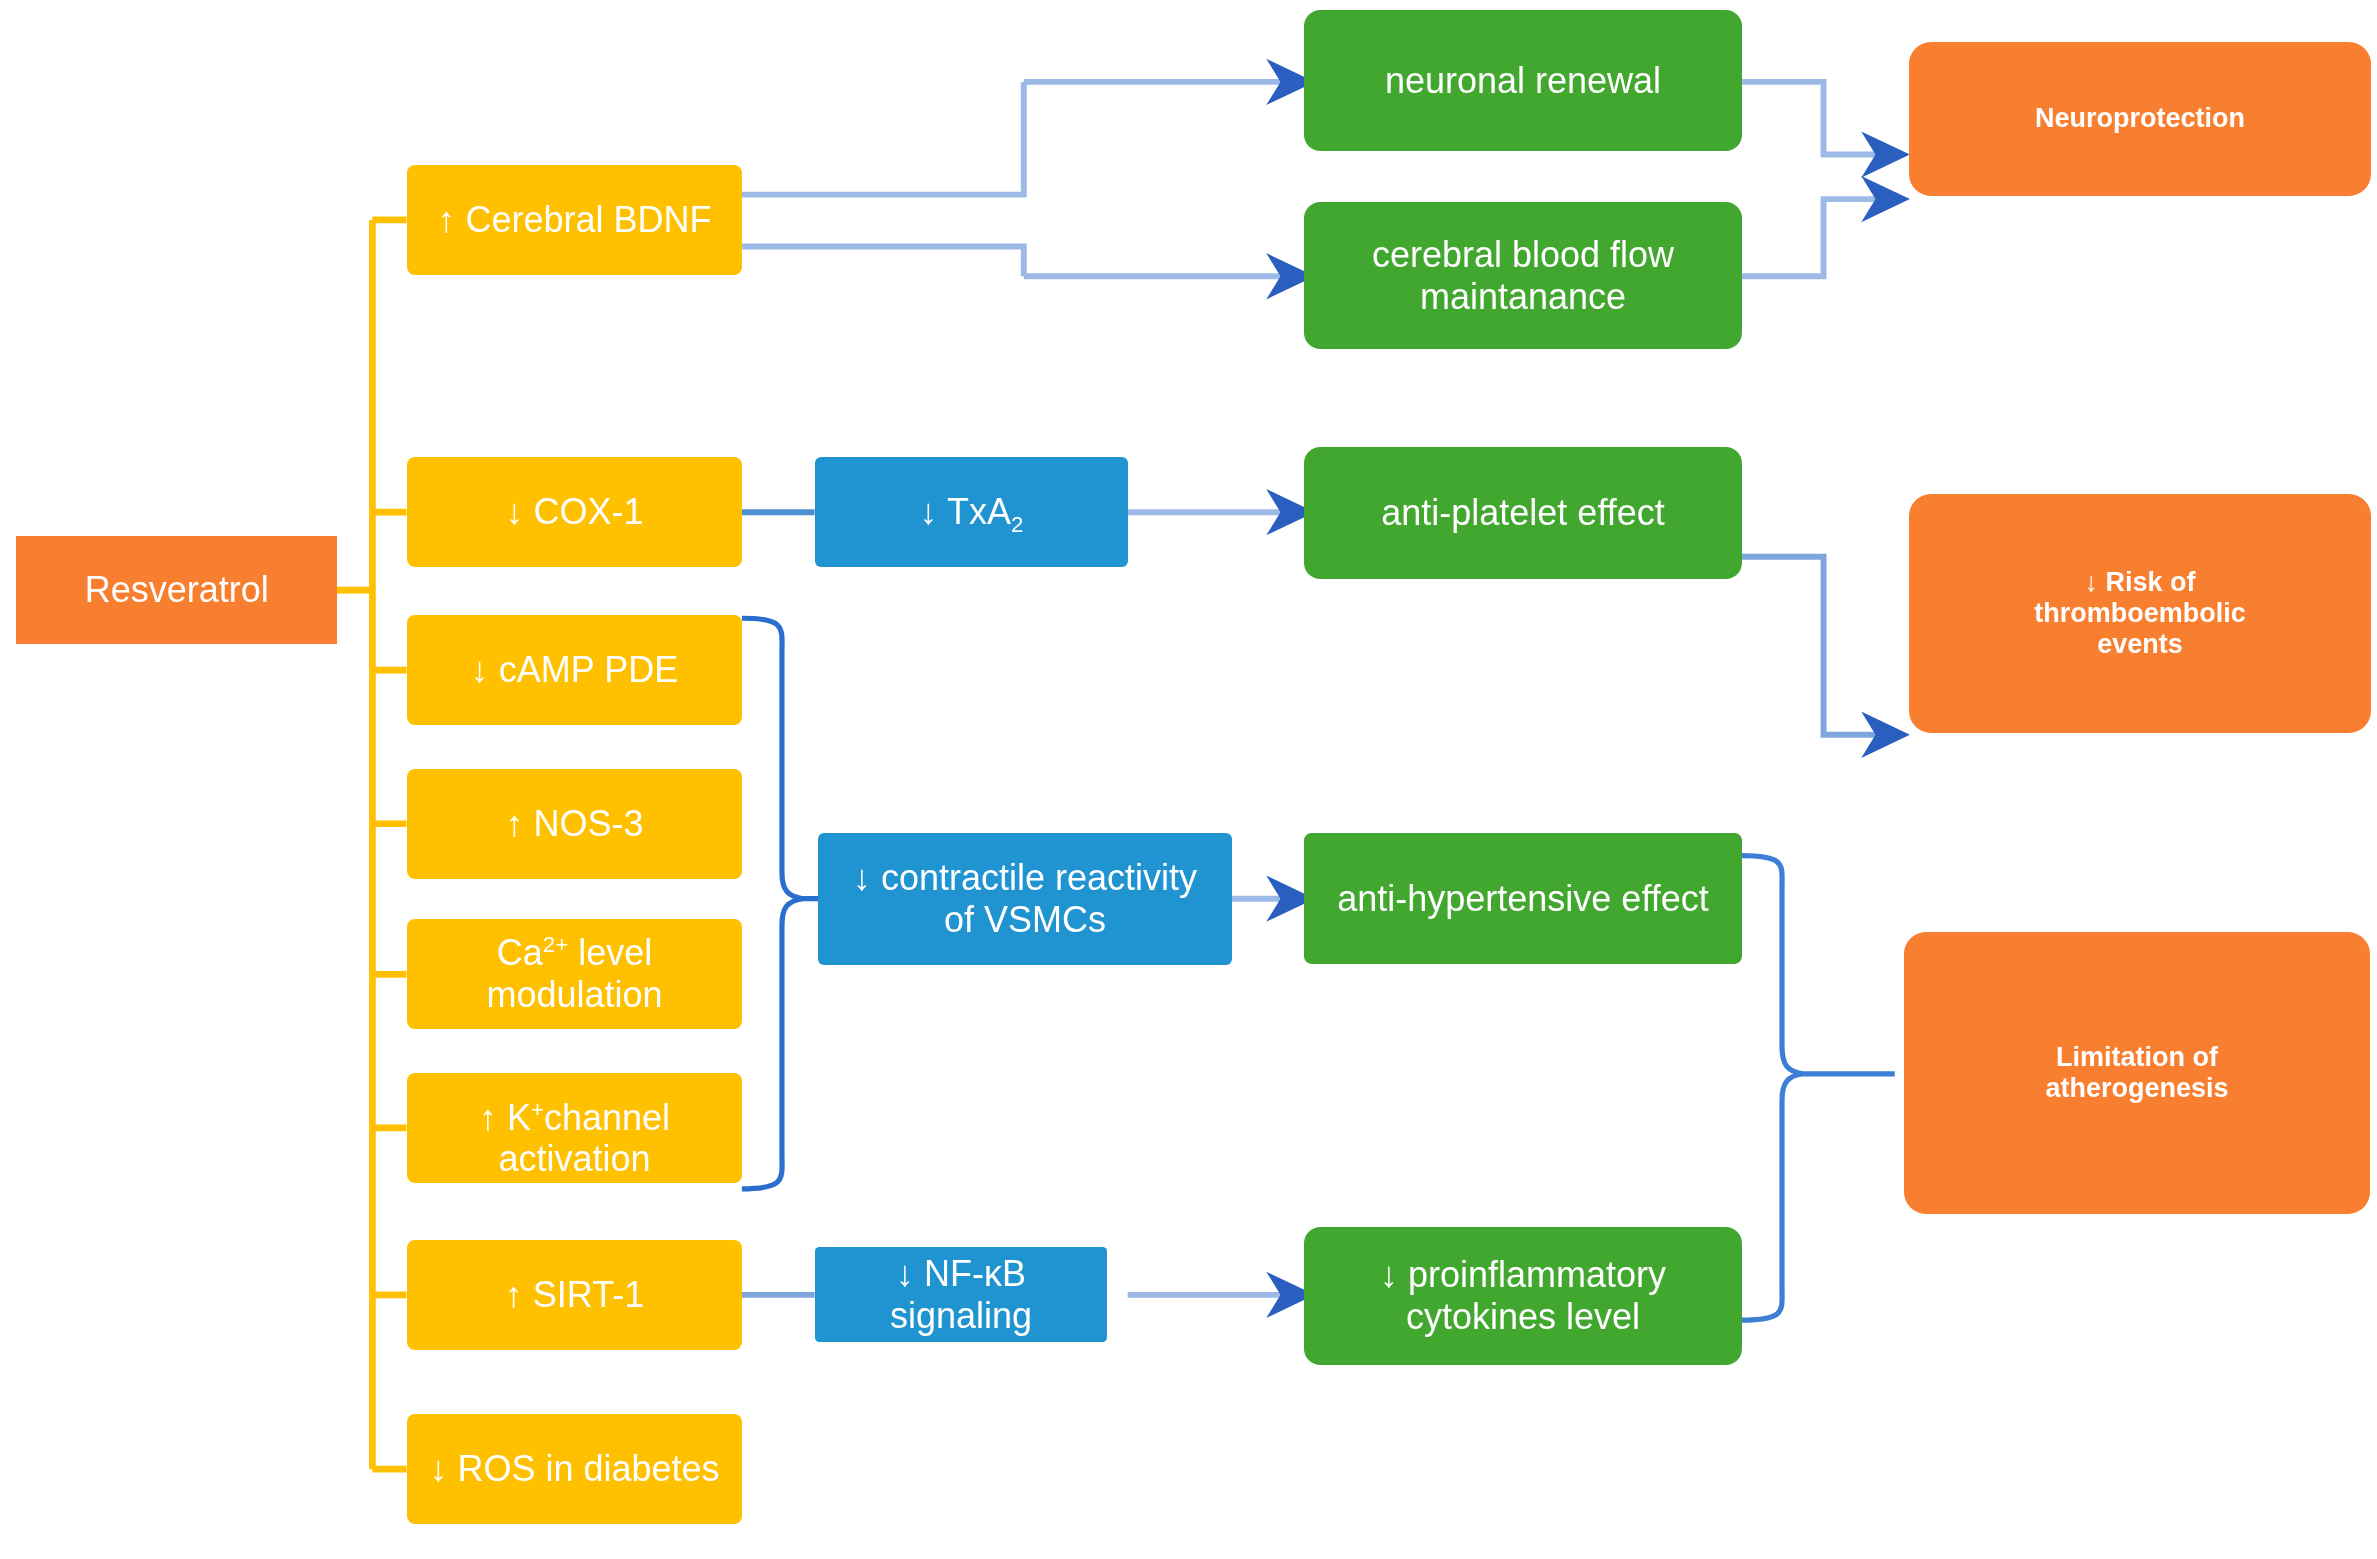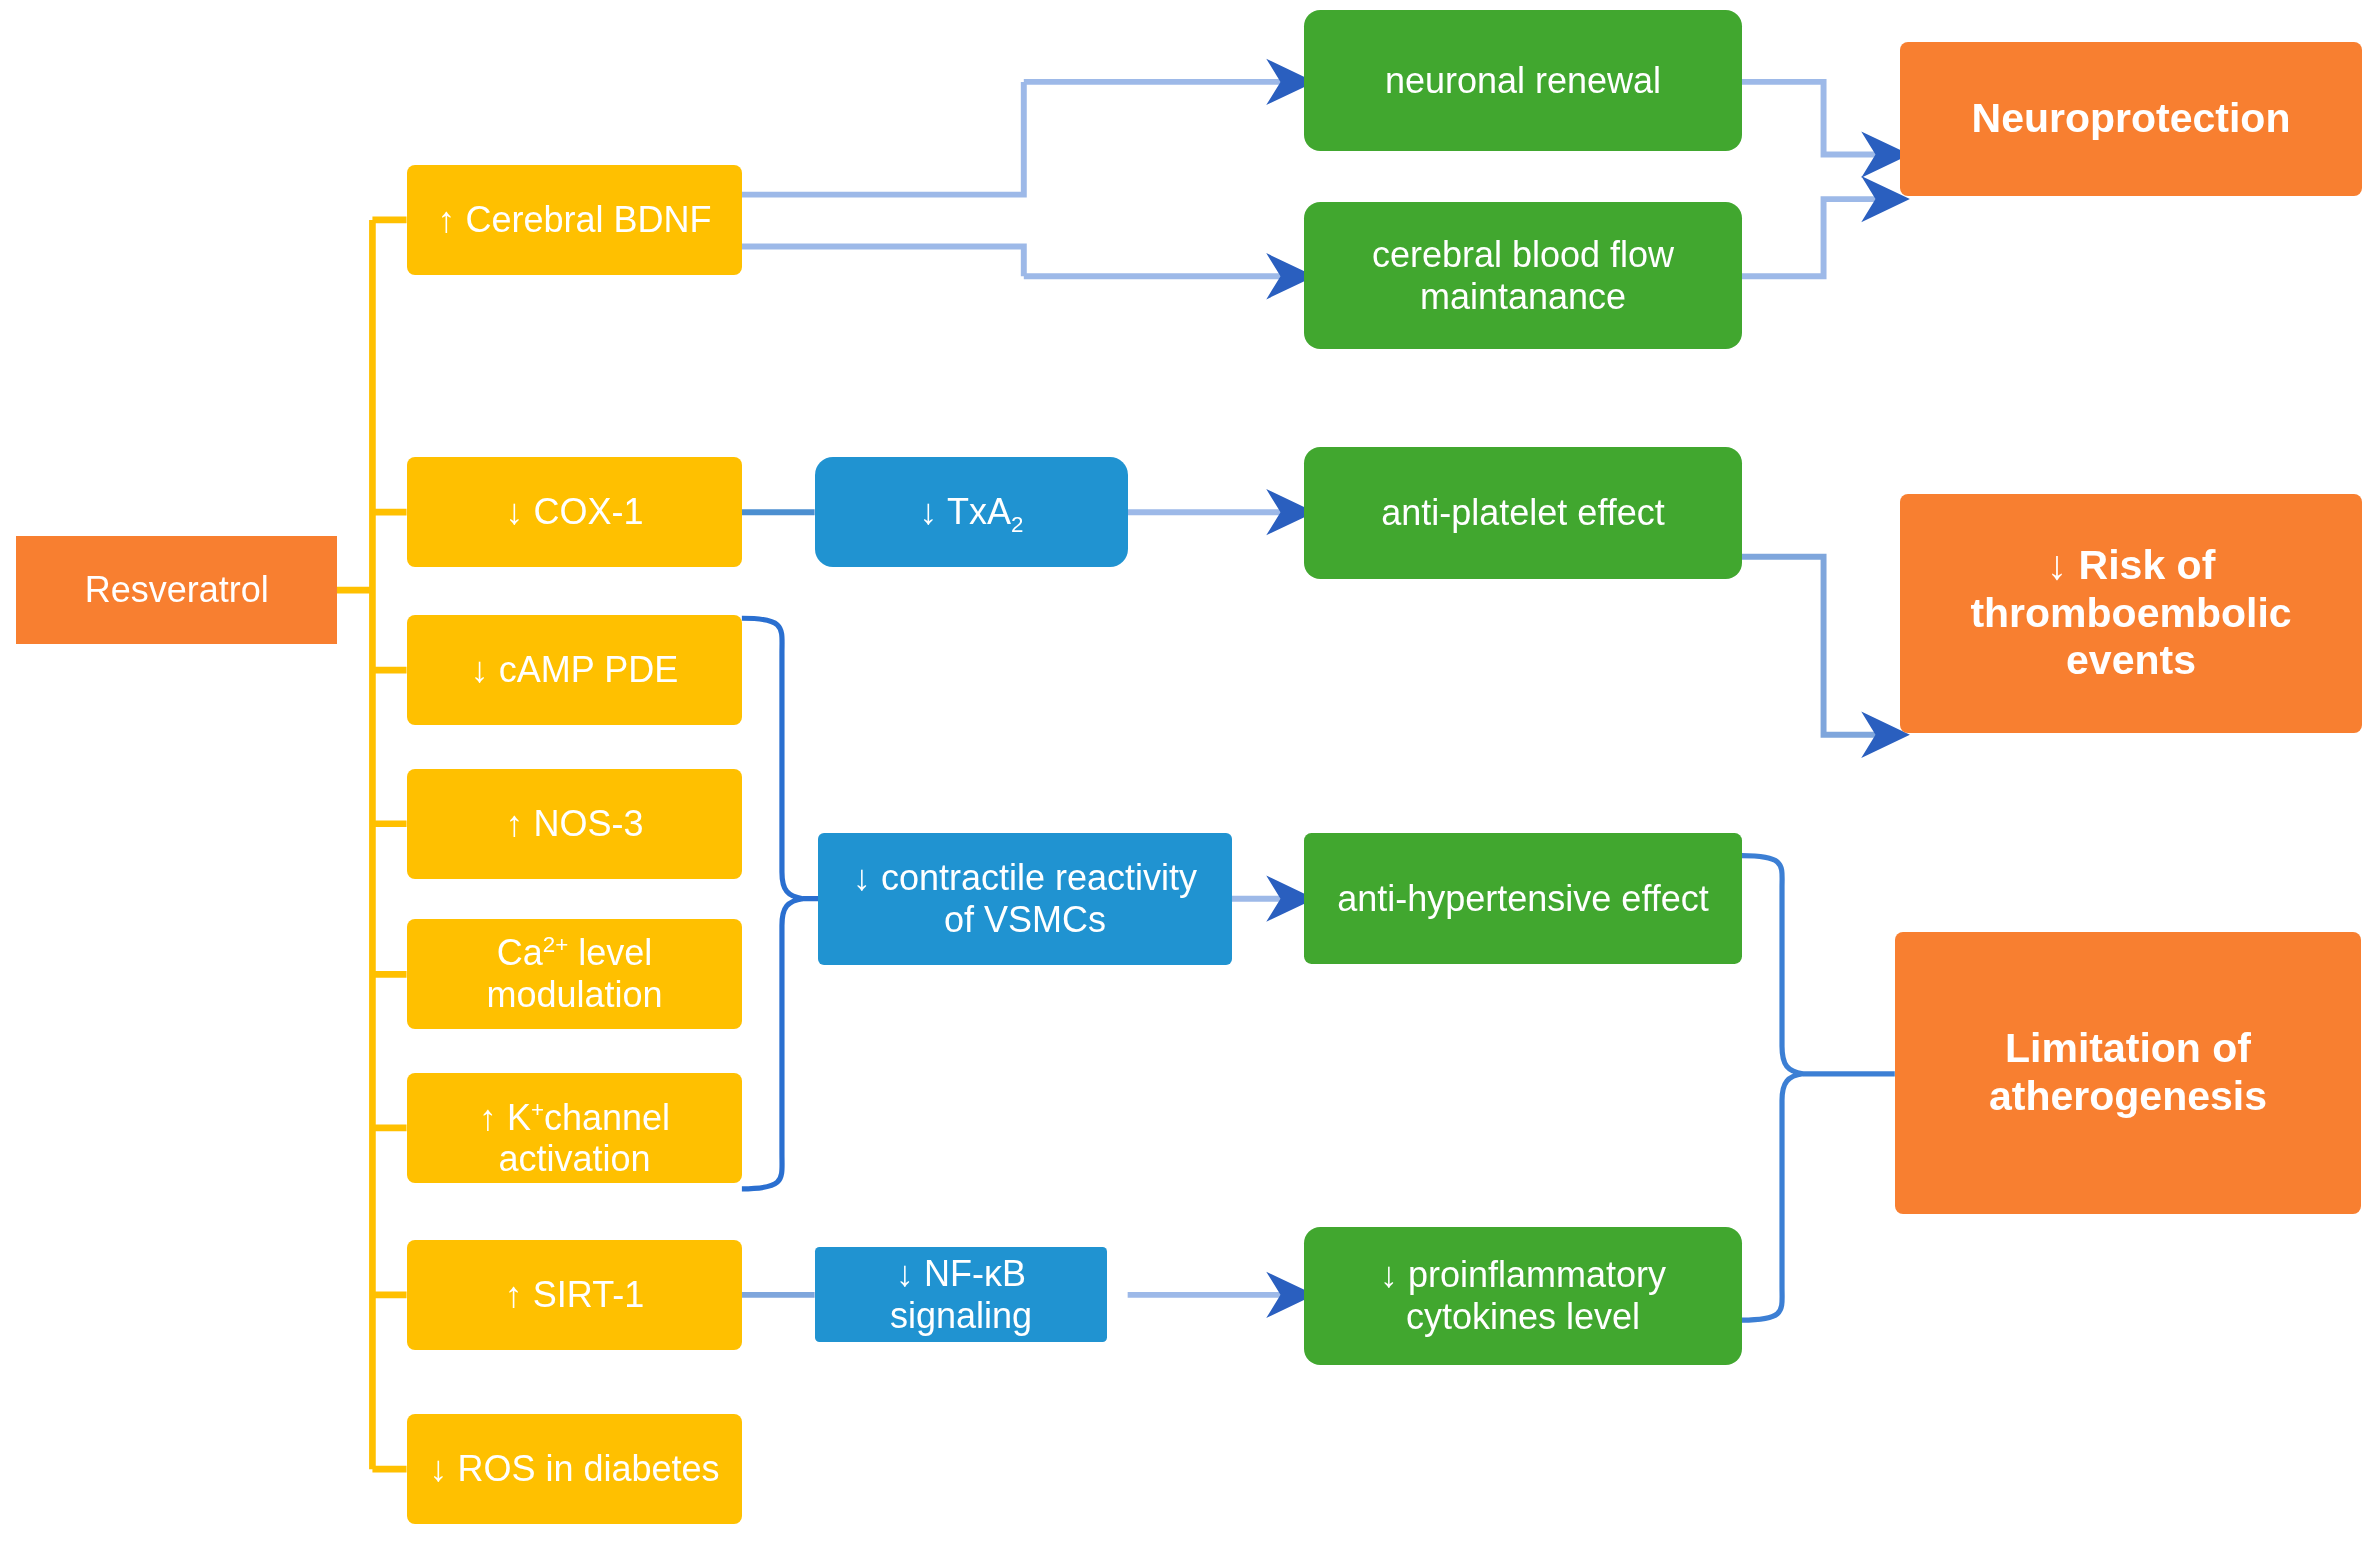--- a/index.html
+++ b/index.html
@@ -21,21 +21,21 @@
     box-sizing:border-box;
     padding:3px 7.4px;
   }
   .node .lbl{display:block;width:100%;}
 
   
   .n-source{background:#F87F30;border-radius:0;font-size:36px;font-weight:400;}
   .n-mech  {background:#FFC000;border-radius:8px;font-size:36px;font-weight:400;}
   .n-blue  {background:#2093D1;border-radius:6px;font-size:36px;font-weight:400;}
   .n-green {background:#41A72F;border-radius:16.3px;font-size:36px;font-weight:400;}
-  .n-out   {background:#F87F30;border-radius:8px;font-size:41px;font-weight:700;}
+  .n-out   {background:#F87F30;border-radius:22px;font-size:27px;font-weight:700;margin-left:9px;}
   sup,sub{font-size:0.62em;line-height:0;}
   sup{vertical-align:super;}
   sub{vertical-align:sub;}
 </style>
 </head>
 <body>
 
 <div id="stage">
 
   <svg id="wires" viewBox="0 0 3204 2102" width="2377" height="1560" xmlns="http://www.w3.org/2000/svg">
@@ -137,21 +137,21 @@
   </div>
 
   <div class="node n-mech" style="left:407px;top:1240px;width:335px;height:110px;">
     <span class="lbl">↑ SIRT-1</span>
   </div>
 
   <div class="node n-mech" style="left:407px;top:1414px;width:335px;height:110px;">
     <span class="lbl">↓ ROS in diabetes</span>
   </div>
 
-  <div class="node n-blue" style="left:815px;top:457px;width:313px;height:110px;border-radius:18px;">
+  <div class="node n-blue" style="left:815px;top:457px;width:313px;height:110px;">
     <span class="lbl">↓ TxA<sub>2</sub></span>
   </div>
 
   <div class="node n-blue" style="left:818px;top:833px;width:414px;height:132px;">
     <span class="lbl">↓ contractile reactivity<br>of VSMCs</span>
   </div>
 
   <div class="node n-blue" style="left:815px;top:1247px;width:292px;height:95px;border-radius:4.5px;">
     <span class="lbl">↓ NF-κB signaling</span>
   </div>

